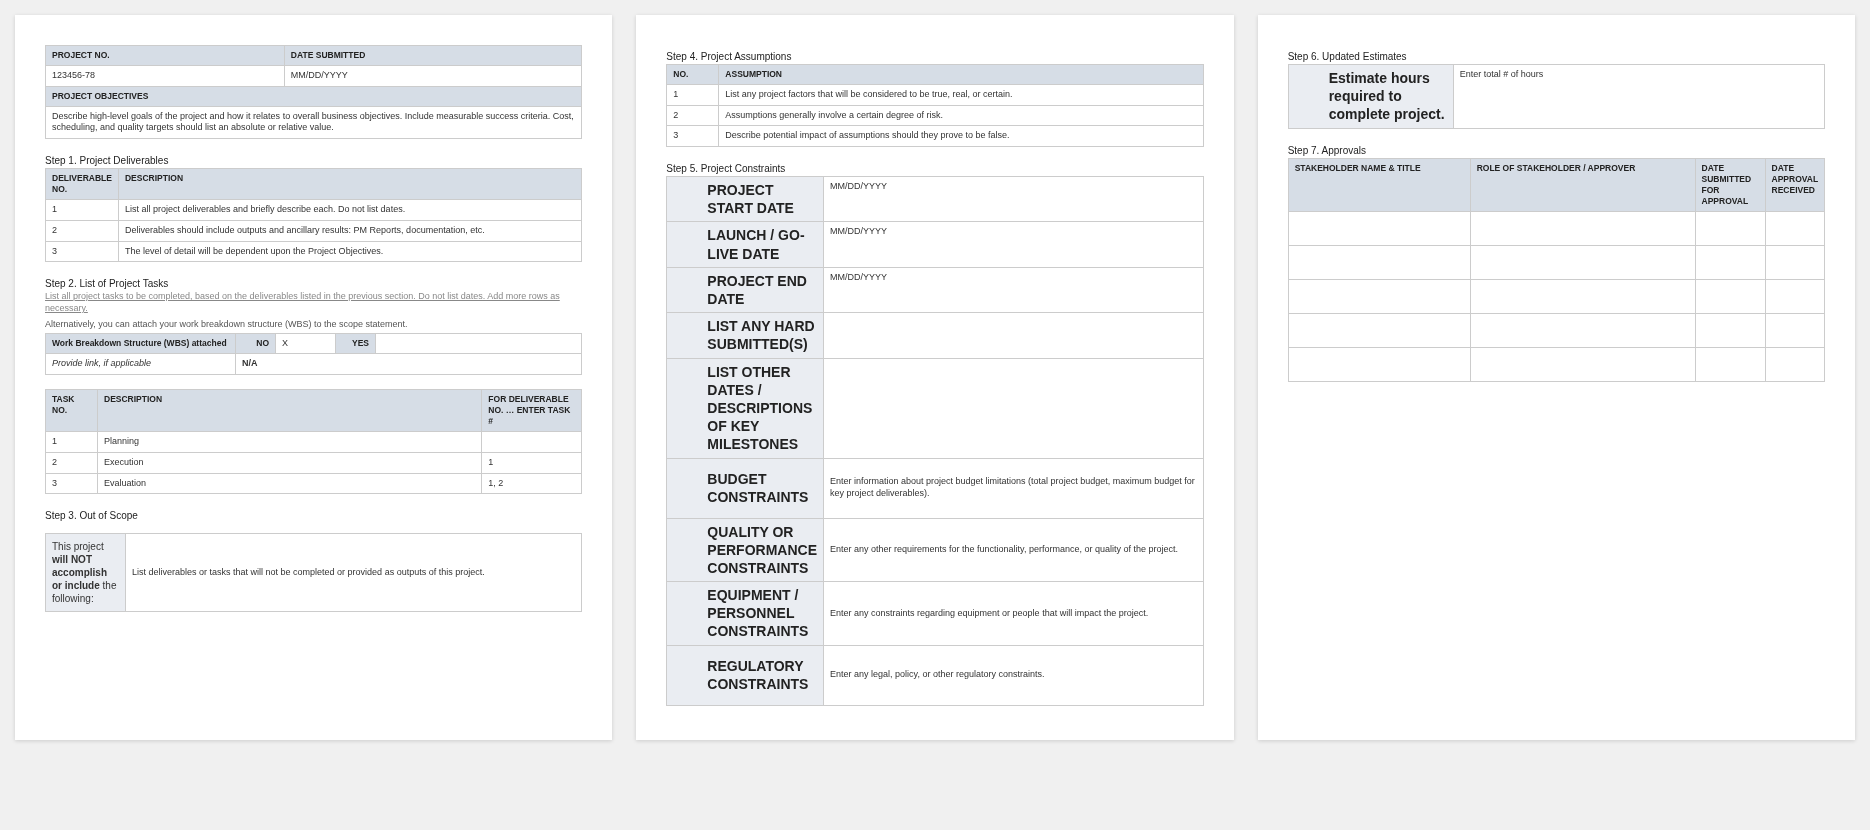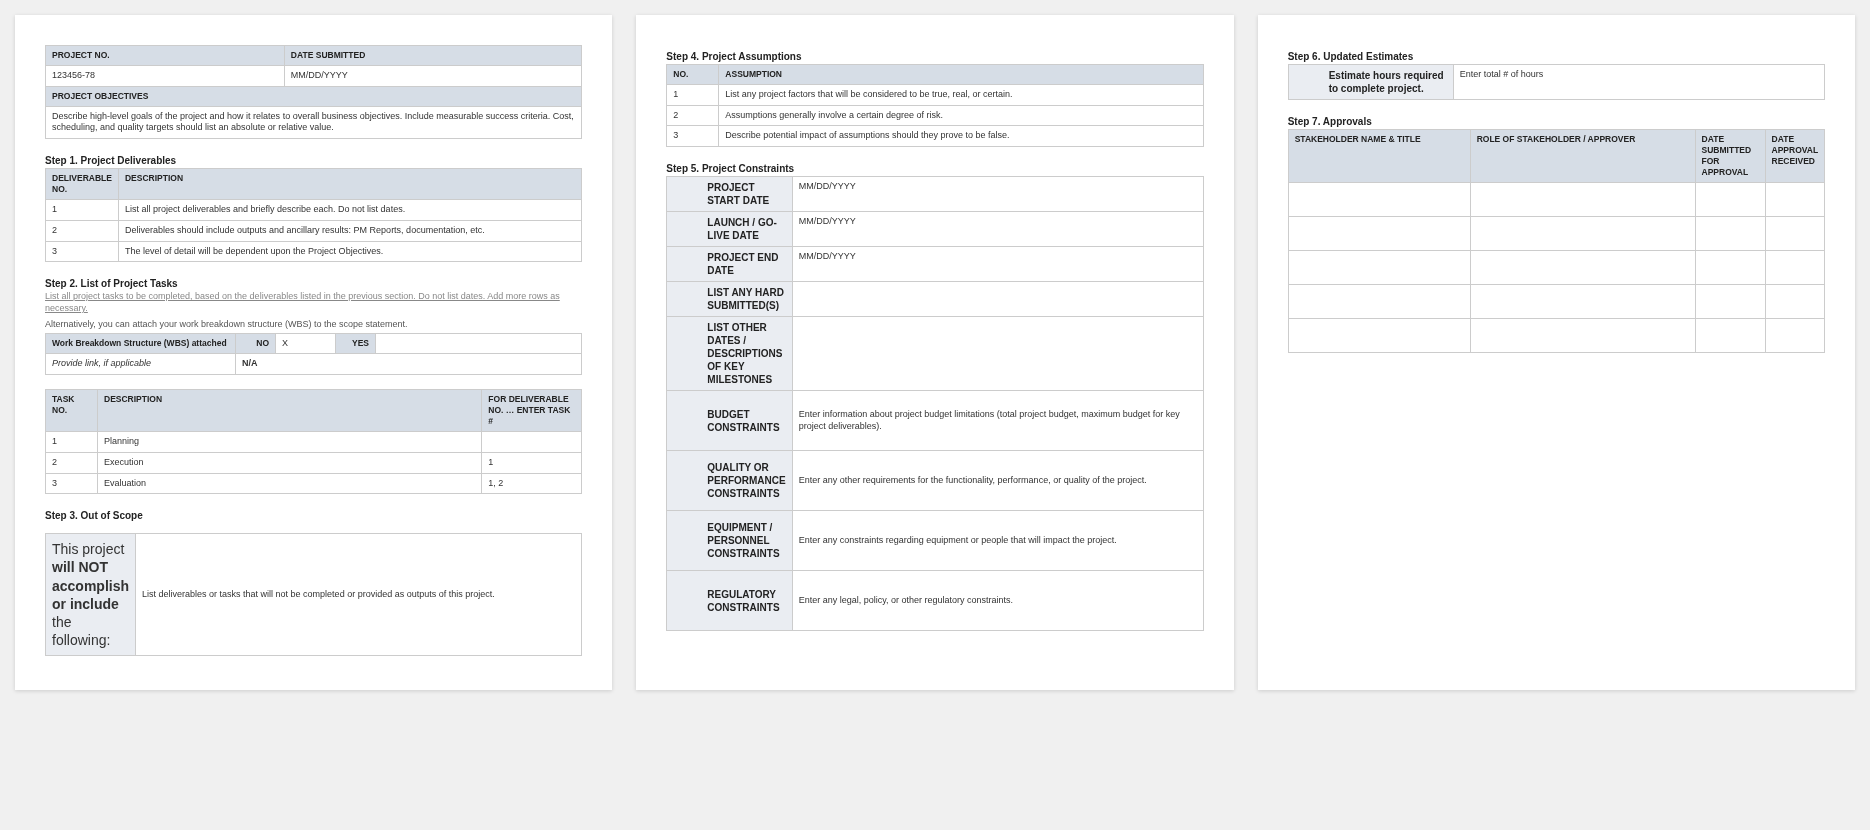--- a/index.html
+++ b/index.html
@@ -24,21 +24,21 @@
   }
   .page-title {
     font-size: 16px;
     font-weight: bold;
     color: #999;
     letter-spacing: 0.5px;
     margin-bottom: 8px;
   }
   .step-title {
     font-size: 10px;
-    font-weight: bold;
+    font-weight: normal;
     color: #222;
     margin-top: 16px;
     margin-bottom: 2px;
   }
   .step-title:first-child { margin-top: 0; }
   .subtext {
     font-size: 9px;
     color: #888;
     margin-bottom: 4px;
     line-height: 1.3;
@@ -64,30 +64,30 @@
   }
   th {
     background: #d6dde6;
     font-weight: bold;
     font-size: 8.5px;
     color: #222;
   }
   .th-side {
     background: #eaedf2;
     font-weight: bold;
-    font-size: 10px;
+    font-size: 14px;
     color: #222;
     width: 120px;
     padding-left: 40px;
   }
   .narrow { width: 52px; }
   .tall-row td { height: 60px; }
   .scope-left {
     background: #eaedf2;
-    font-size: 14px;
+    font-size: 10px;
     width: 80px;
     padding: 6px;
     line-height: 1.3;
   }
   .double-header th { font-size: 8.5px; }
   .approval-row td { height: 34px; }
   .noval { color:#333; }
 </style>
 </head>
 <body>

